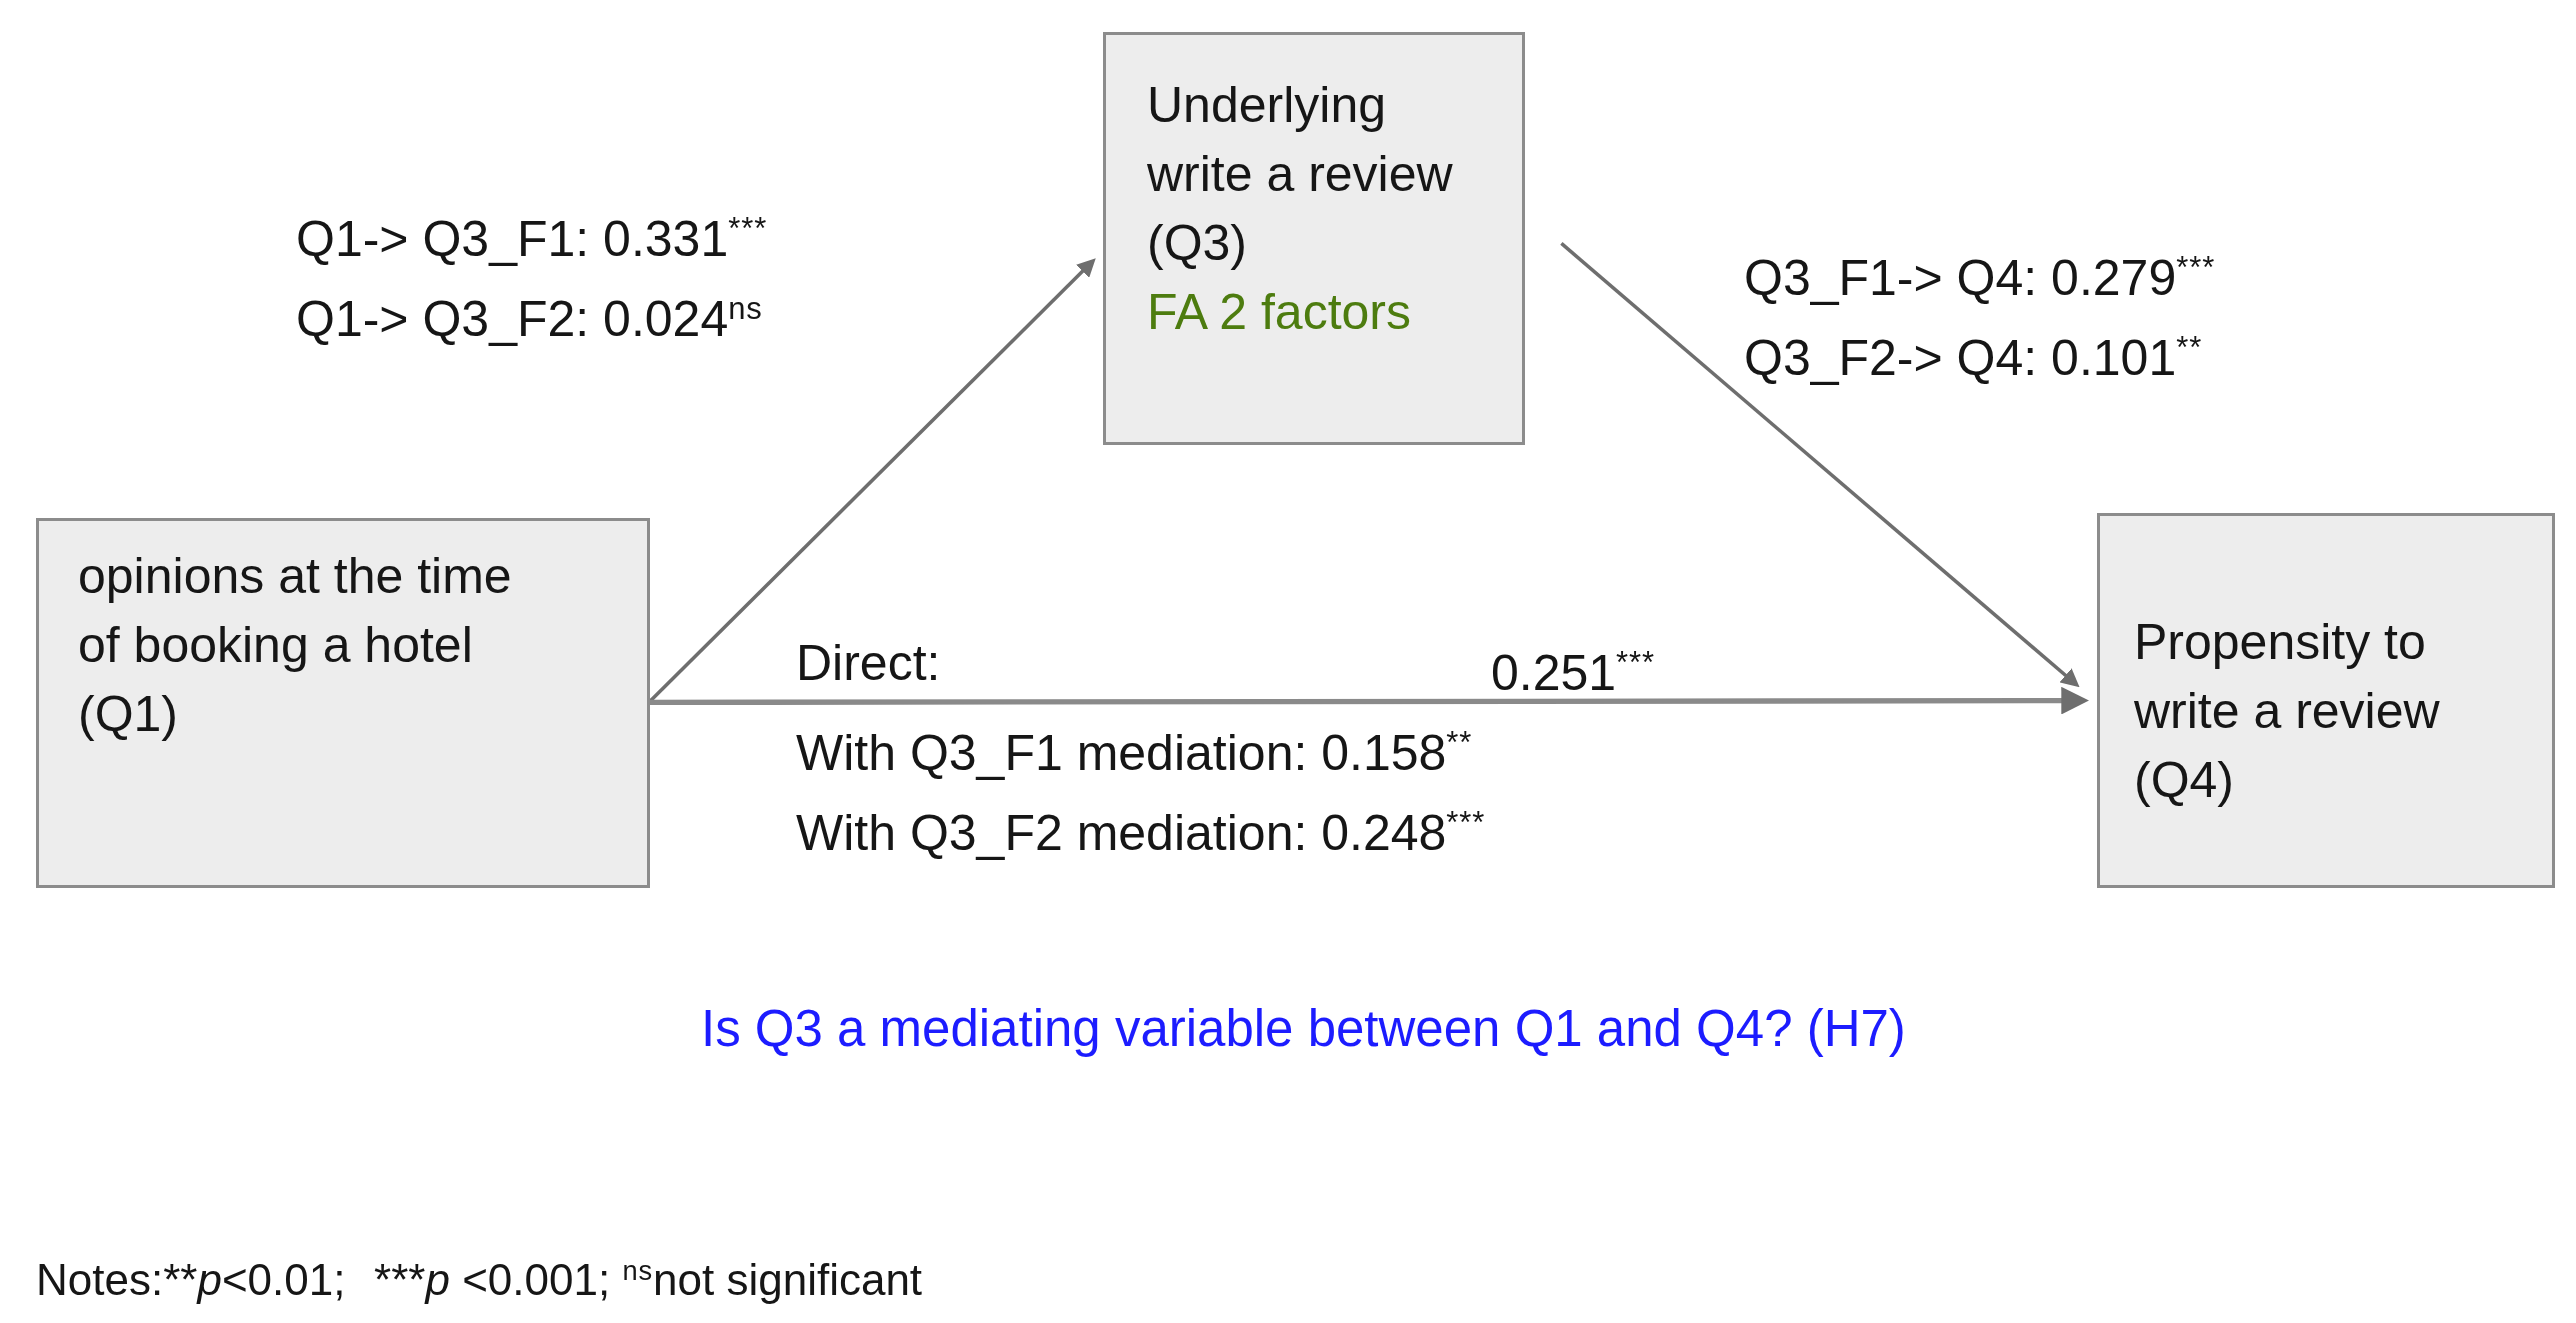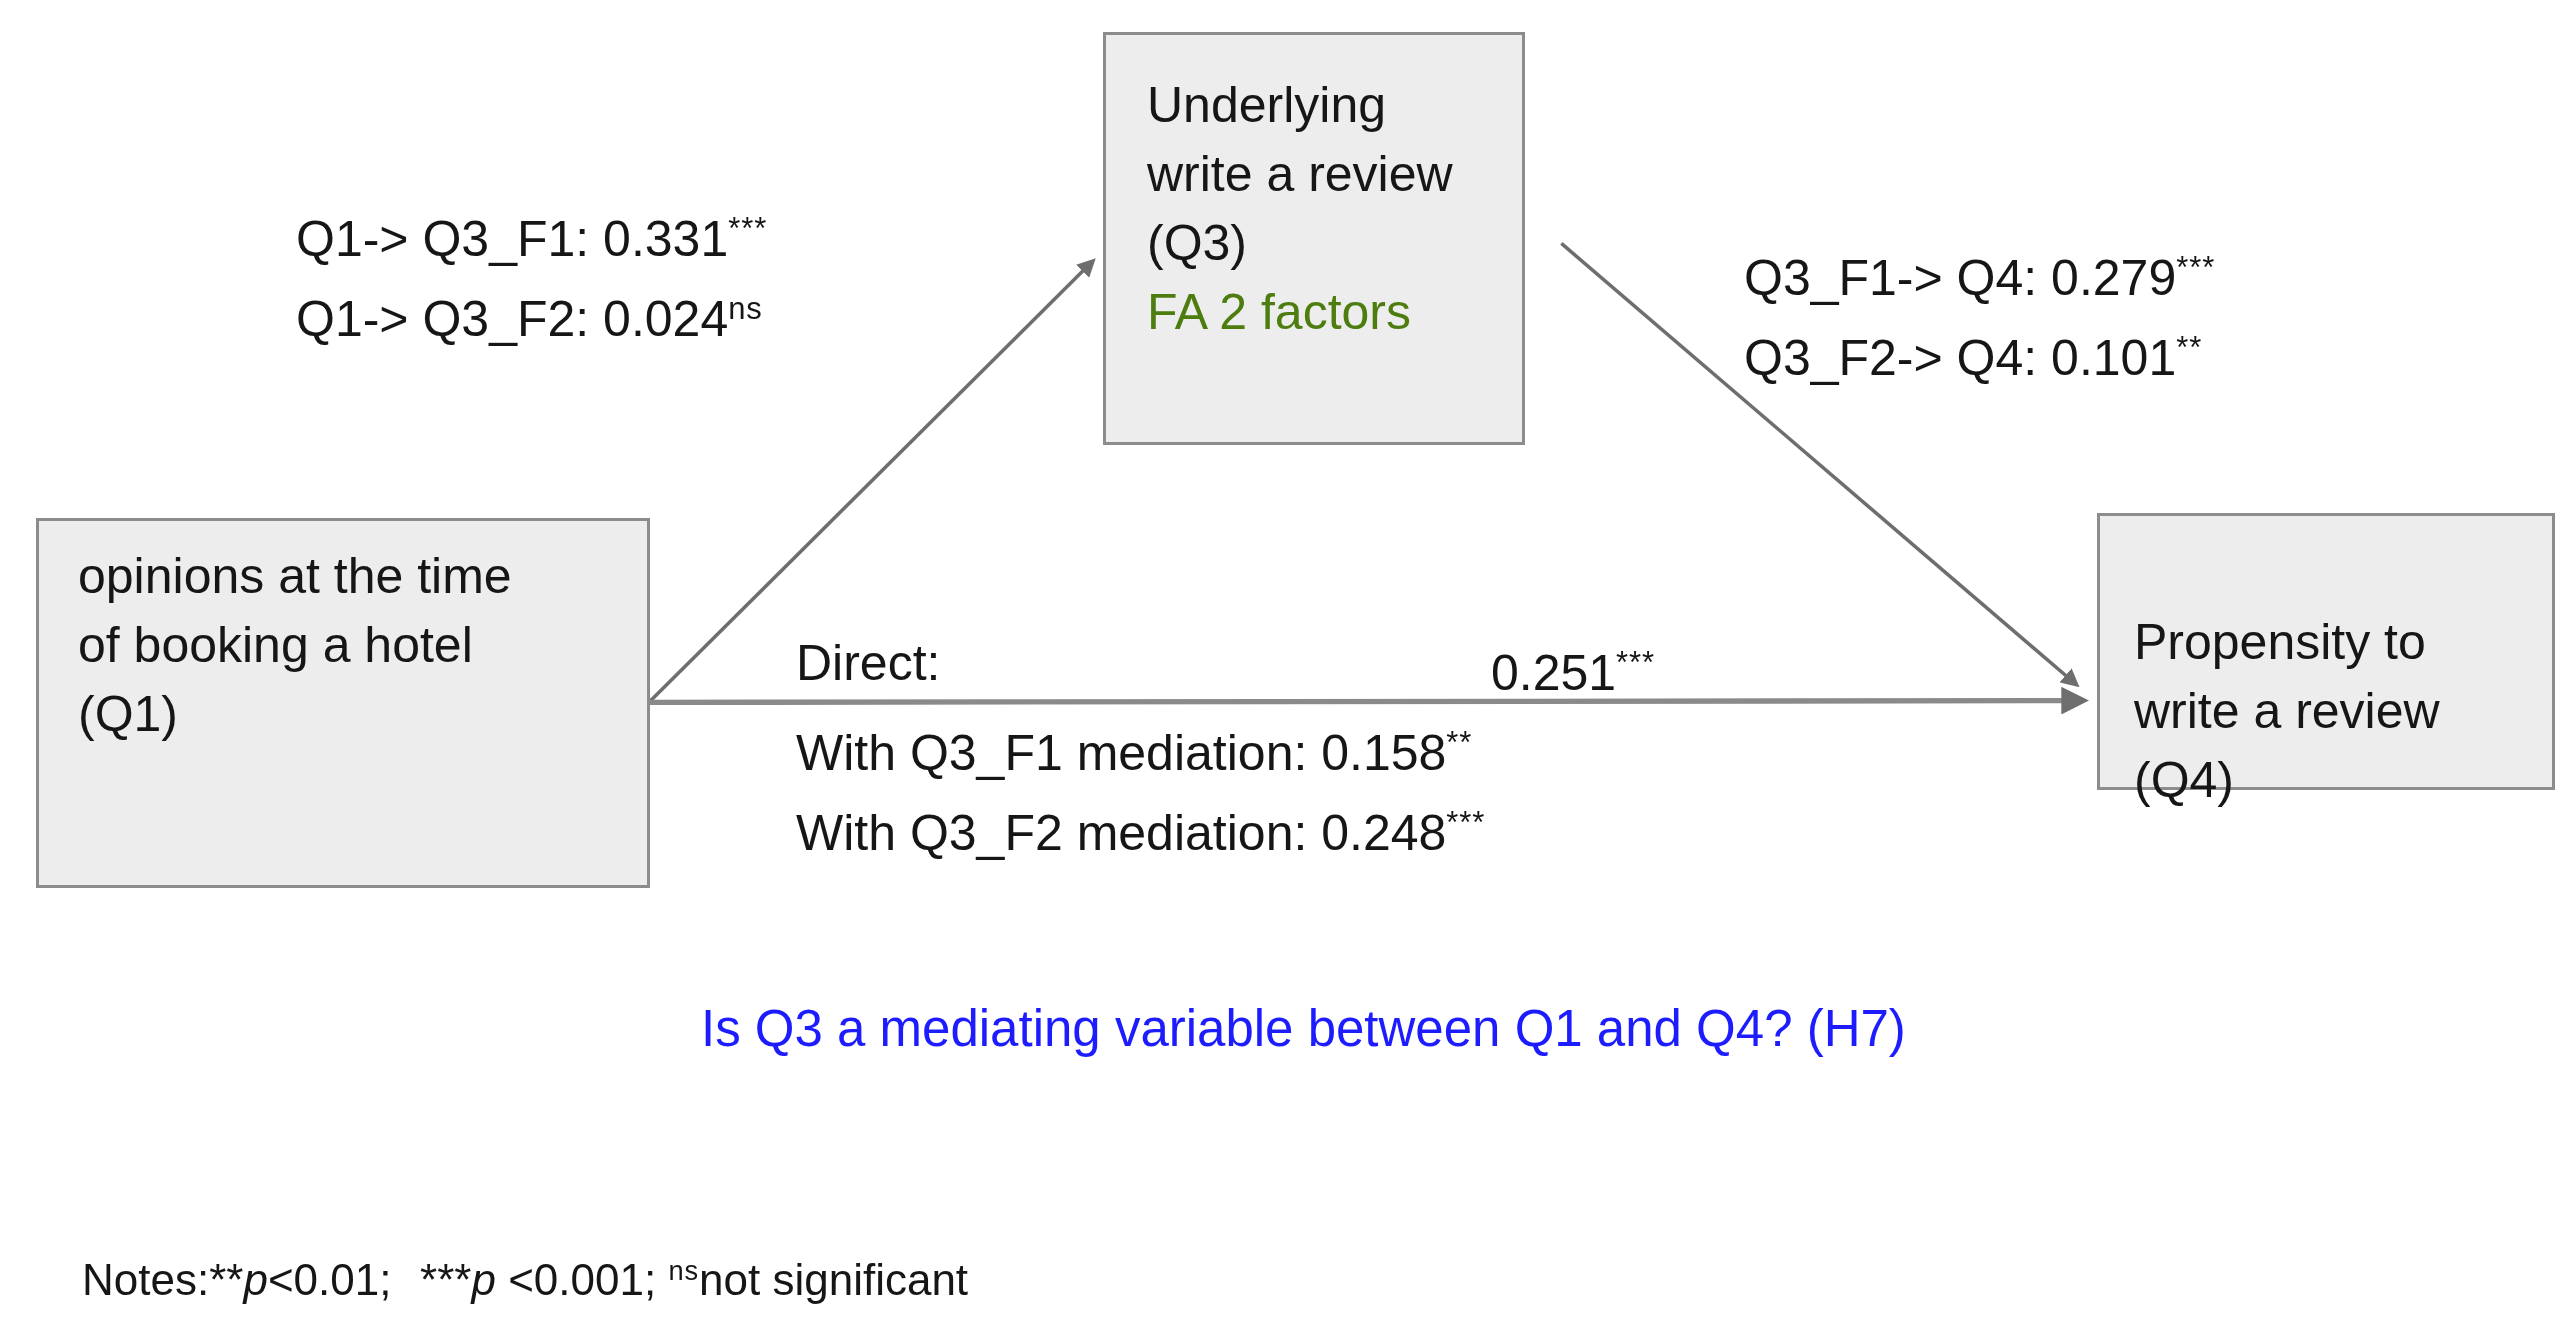--- a/index.html
+++ b/index.html
@@ -22,21 +22,21 @@
     position: absolute;
     box-sizing: border-box;
     background: #ededed;
     border: 3.6px solid #8c8c8c;
     z-index: 2;
     font-size: 50px;
     line-height: 69px;
   }
   .box-q1   { left: 36px;   top: 518px; width: 614px; height: 370px; padding: 21px 18px 0 39px; }
   .box-q3   { left: 1103px; top: 32px;  width: 422px; height: 413px; padding: 36px 12.4px 0 41px; }
-  .box-q4   { left: 2097px; top: 513px; width: 458px; height: 277px; padding: 92px 12.4px 0 34px; }
+  .box-q4   { left: 2097px; top: 513px; width: 458px; height: 375px; padding: 92px 12.4px 0 34px; }
   .box-line { white-space: nowrap; }
   .subtitle { color: #4d7c0f; }
 
   .label {
     position: absolute;
     z-index: 2;
     font-size: 50px;
     line-height: 70px;
     white-space: nowrap;
   }
@@ -60,21 +60,20 @@
     white-space: nowrap;
   }
   .notes {
     position: absolute;
     left: 36px; top: 1243px;
     z-index: 2;
     font-size: 44px;
     line-height: 55px;
     white-space: nowrap;
     color: #161616;
-    margin-left: 46px;
   }
   .ital { font-style: italic; }
   .gap-left { margin-left: 0.65em; }
 </style>
 </head>
 <body>
 
 <div class="canvas">
 
   <svg class="arrows" viewBox="0 0 2902 1491" xmlns="http://www.w3.org/2000/svg">

